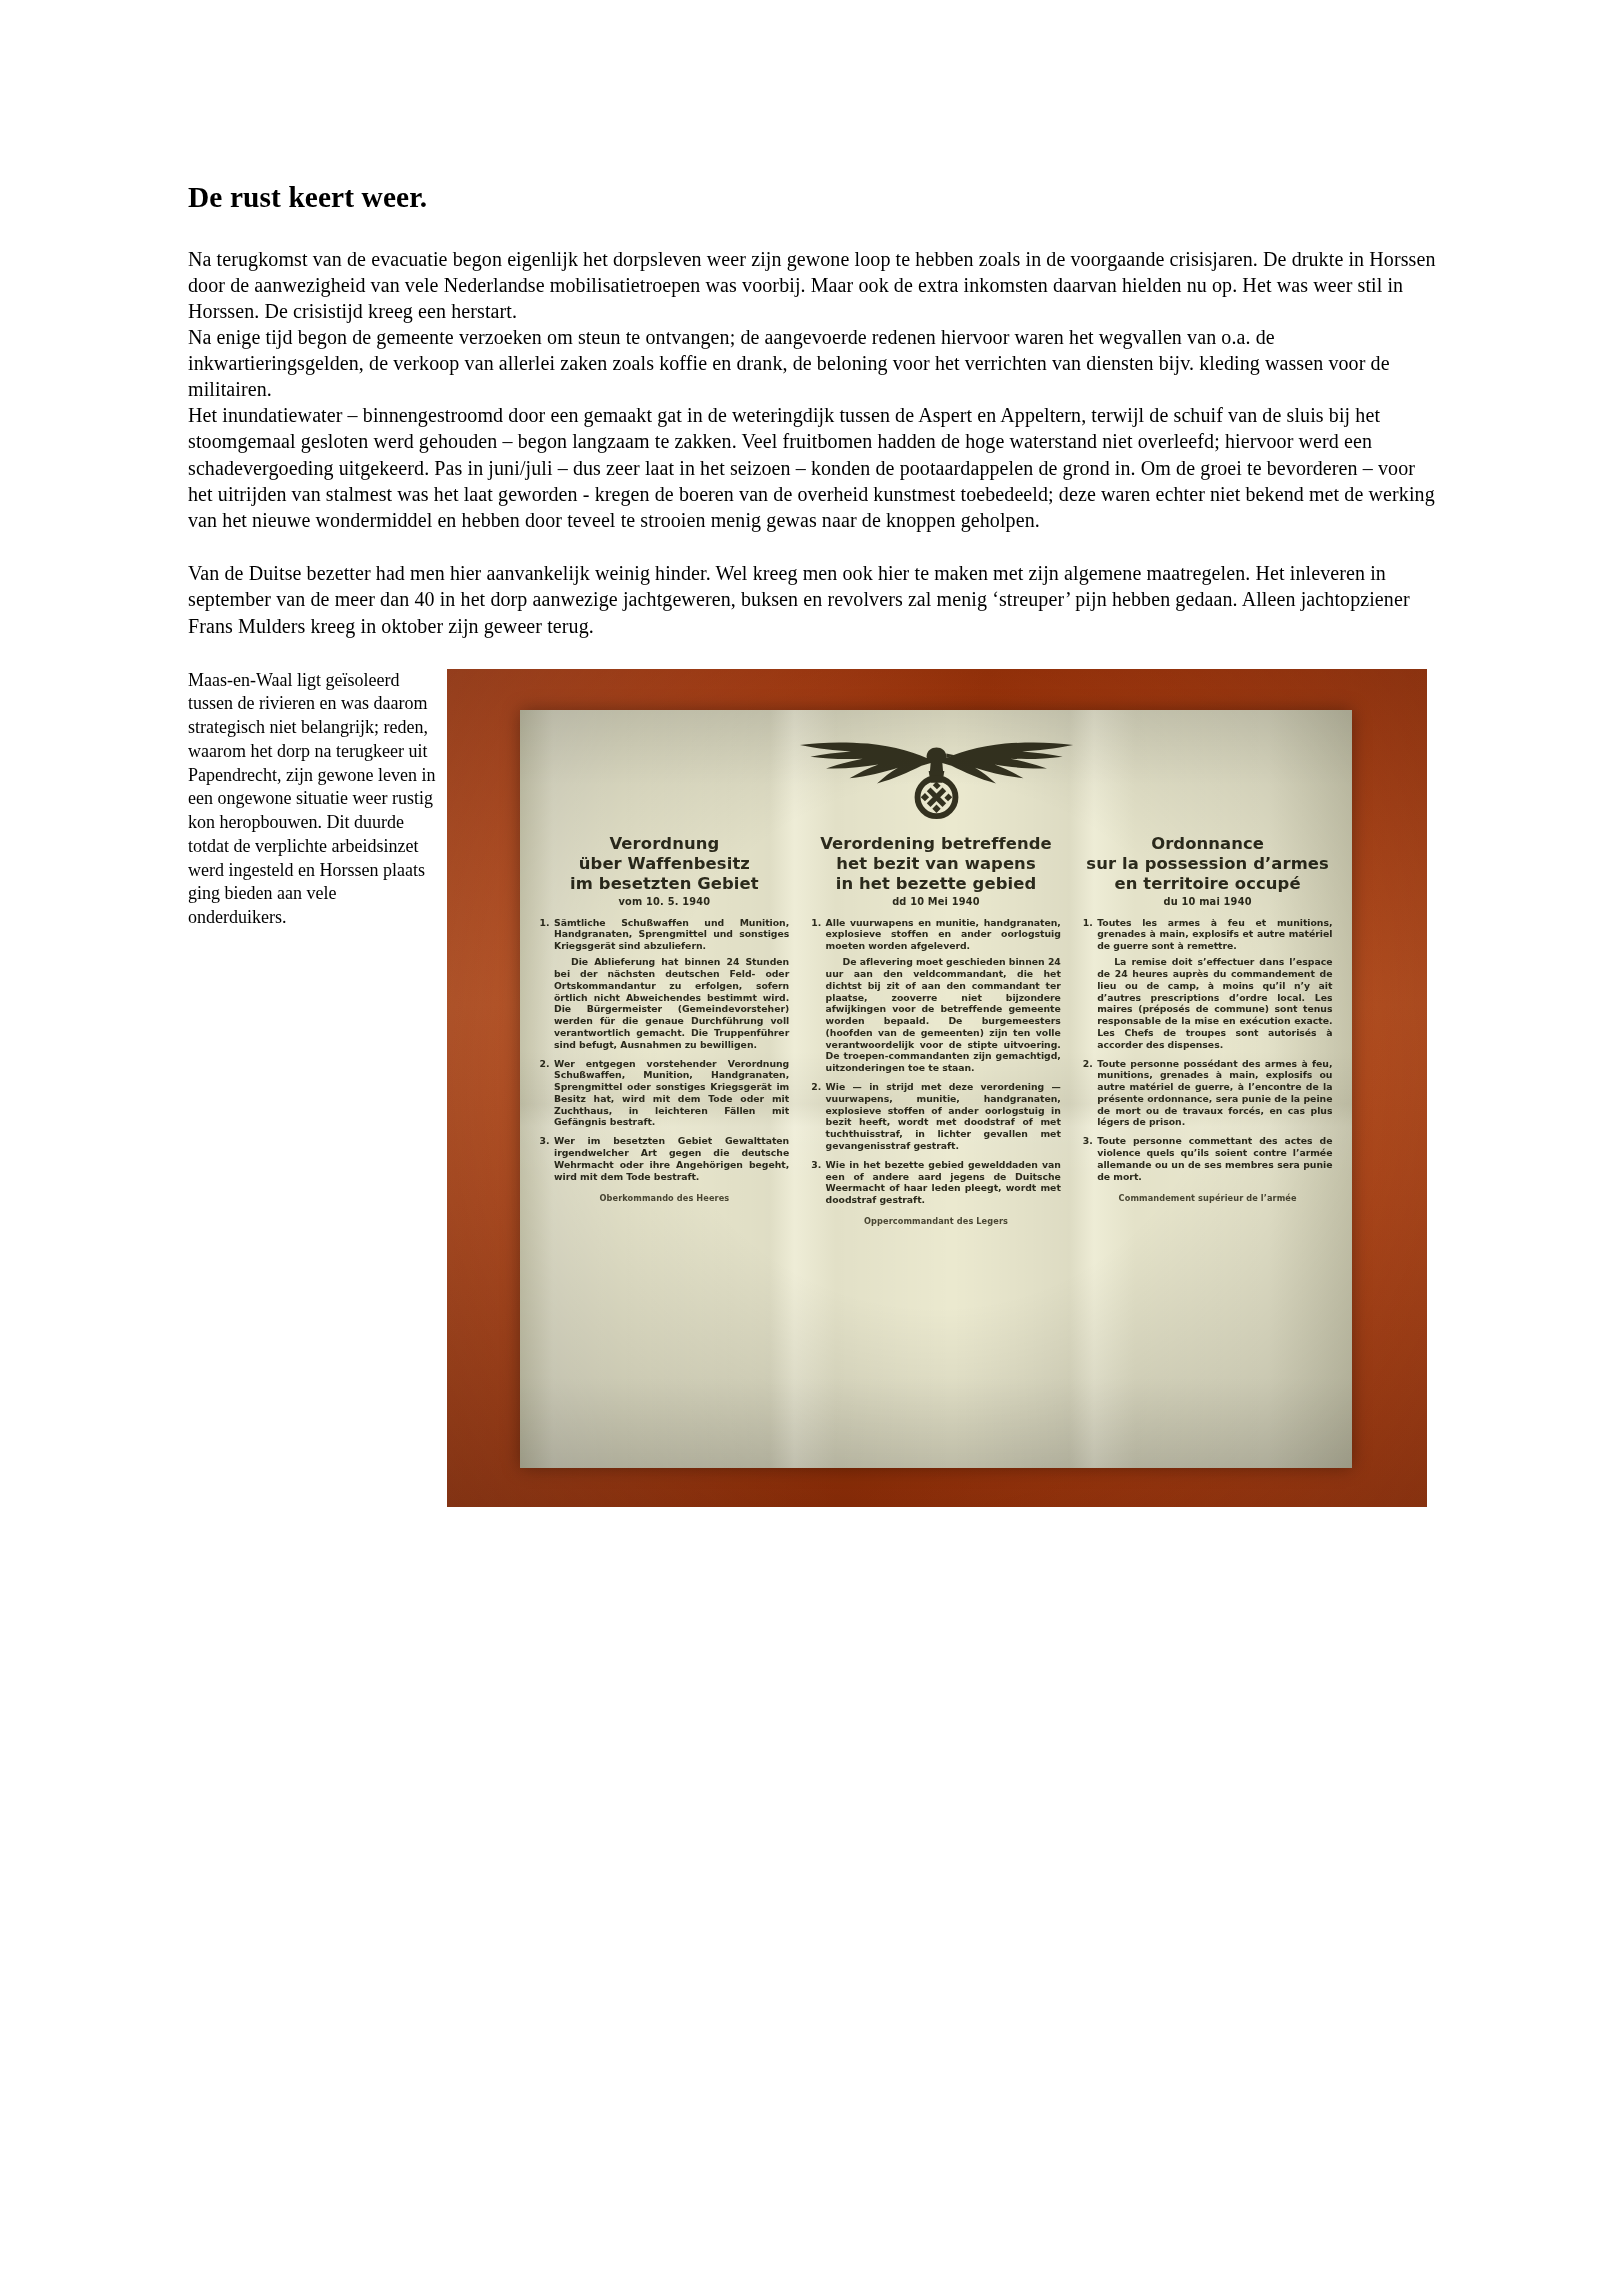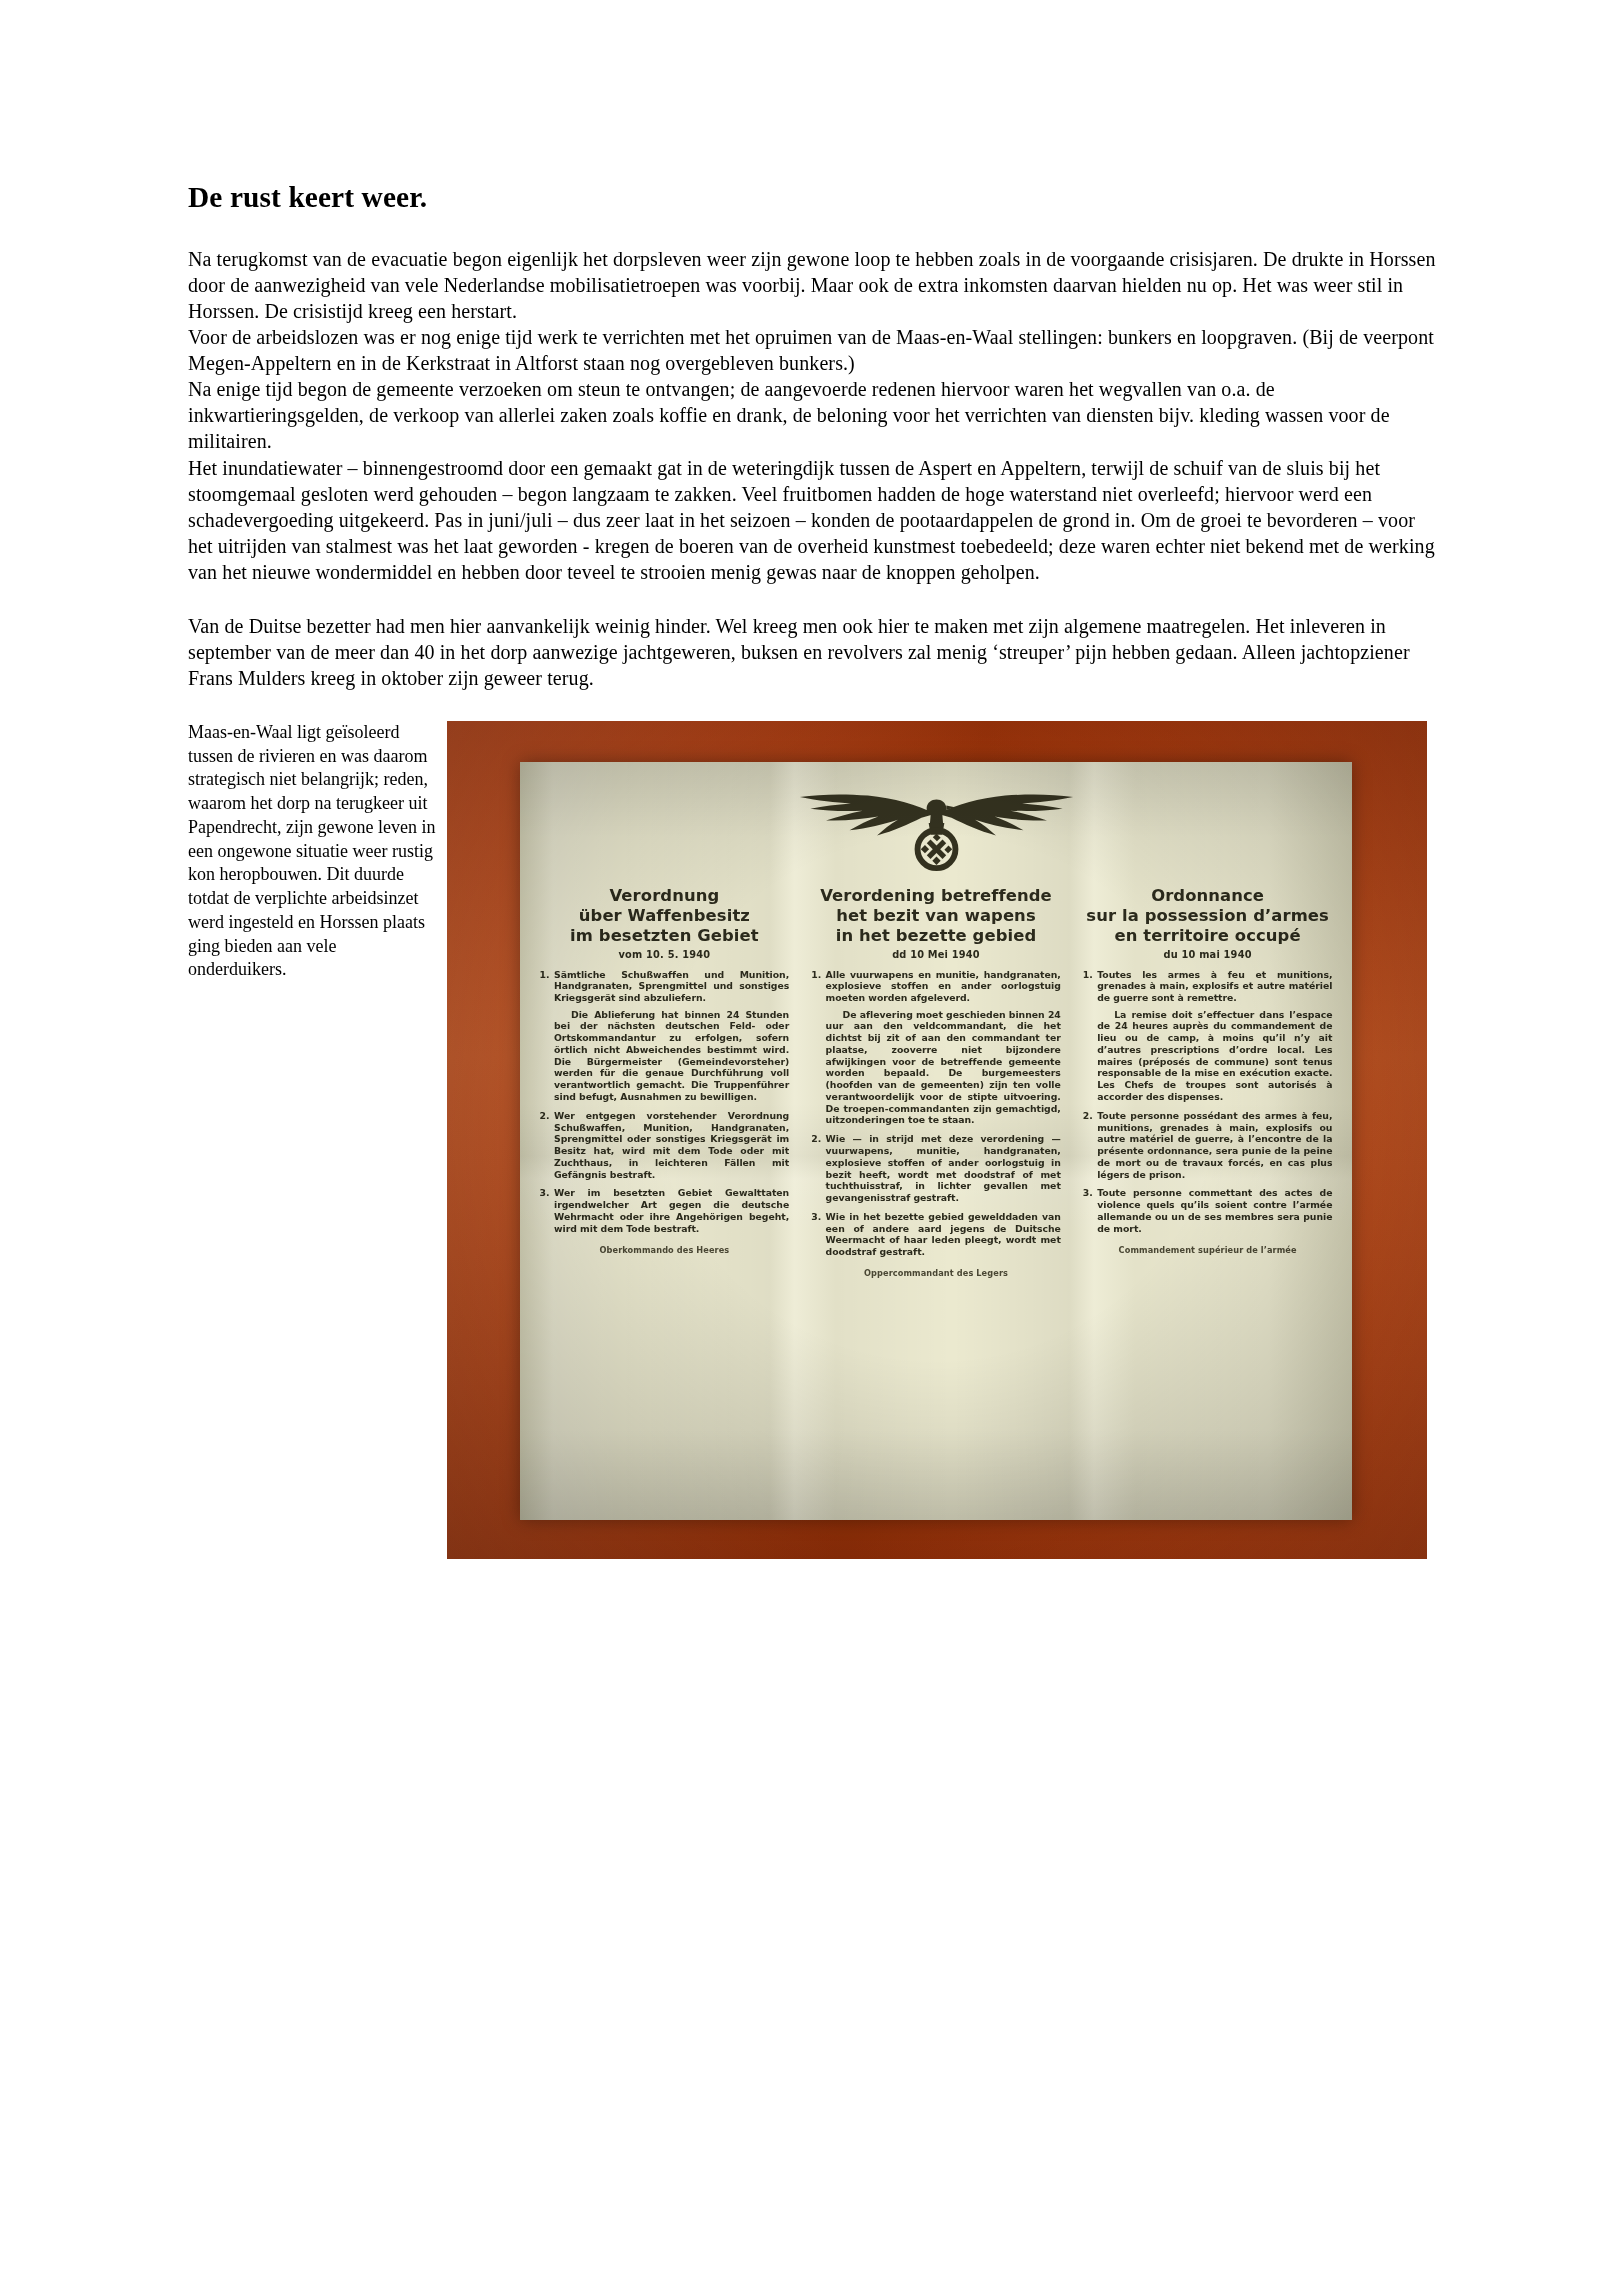--- a/index.html
+++ b/index.html
@@ -206,21 +206,20 @@
 </head>
 <body>
 
 <div class="page">
 
   <div class="content">
 
     <h1 class="doc-title">De rust keert weer.</h1>
 
     <p class="body-par">Na terugkomst van de evacuatie begon eigenlijk het dorpsleven weer zijn gewone loop te hebben zoals in de voorgaande crisisjaren. De drukte in Horssen door de aanwezigheid van vele Nederlandse mobilisatietroepen was voorbij. Maar ook de extra inkomsten daarvan hielden nu op. Het was weer stil in Horssen. De crisistijd kreeg een herstart.</p>
-    <p class="body-par">Voor de arbeidslozen was er nog enige tijd werk te verrichten met het opruimen van de Maas-en-Waal stellingen: bunkers en loopgraven. (Bij de veerpont Megen-Appeltern en in de Kerkstraat in Altforst staan nog overgebleven bunkers.)</p>
     <p class="body-par">Na enige tijd begon de gemeente verzoeken om steun te ontvangen; de aangevoerde redenen hiervoor waren  het wegvallen van o.a. de inkwartieringsgelden, de verkoop van allerlei zaken zoals koffie en drank, de beloning voor het verrichten van diensten bijv. kleding wassen voor de militairen.</p>
     <p class="body-par">Het inundatiewater – binnengestroomd door een gemaakt gat in de weteringdijk tussen de Aspert en Appeltern, terwijl de schuif van de sluis bij het stoomgemaal gesloten werd gehouden – begon langzaam te zakken. Veel fruitbomen hadden de hoge waterstand niet overleefd; hiervoor werd een schadevergoeding uitgekeerd. Pas in juni/juli – dus zeer laat in het seizoen – konden de pootaardappelen de grond in. Om de groei te bevorderen – voor het uitrijden van stalmest was het laat geworden - kregen de boeren van de overheid kunstmest toebedeeld; deze waren echter niet bekend met de werking van het nieuwe wondermiddel en hebben door teveel te strooien menig gewas naar de knoppen geholpen.</p>
 
     <div class="par-gap"></div>
 
     <p class="body-par">Van de Duitse bezetter had men hier aanvankelijk weinig hinder. Wel kreeg men ook hier te maken met zijn algemene maatregelen. Het inleveren in september van de meer dan 40 in het dorp aanwezige jachtgeweren, buksen en revolvers zal menig ‘streuper’ pijn hebben gedaan. Alleen jachtopziener Frans Mulders kreeg in oktober zijn geweer terug.</p>
 
     <div class="figure-block">
 
       <div class="side-col">

